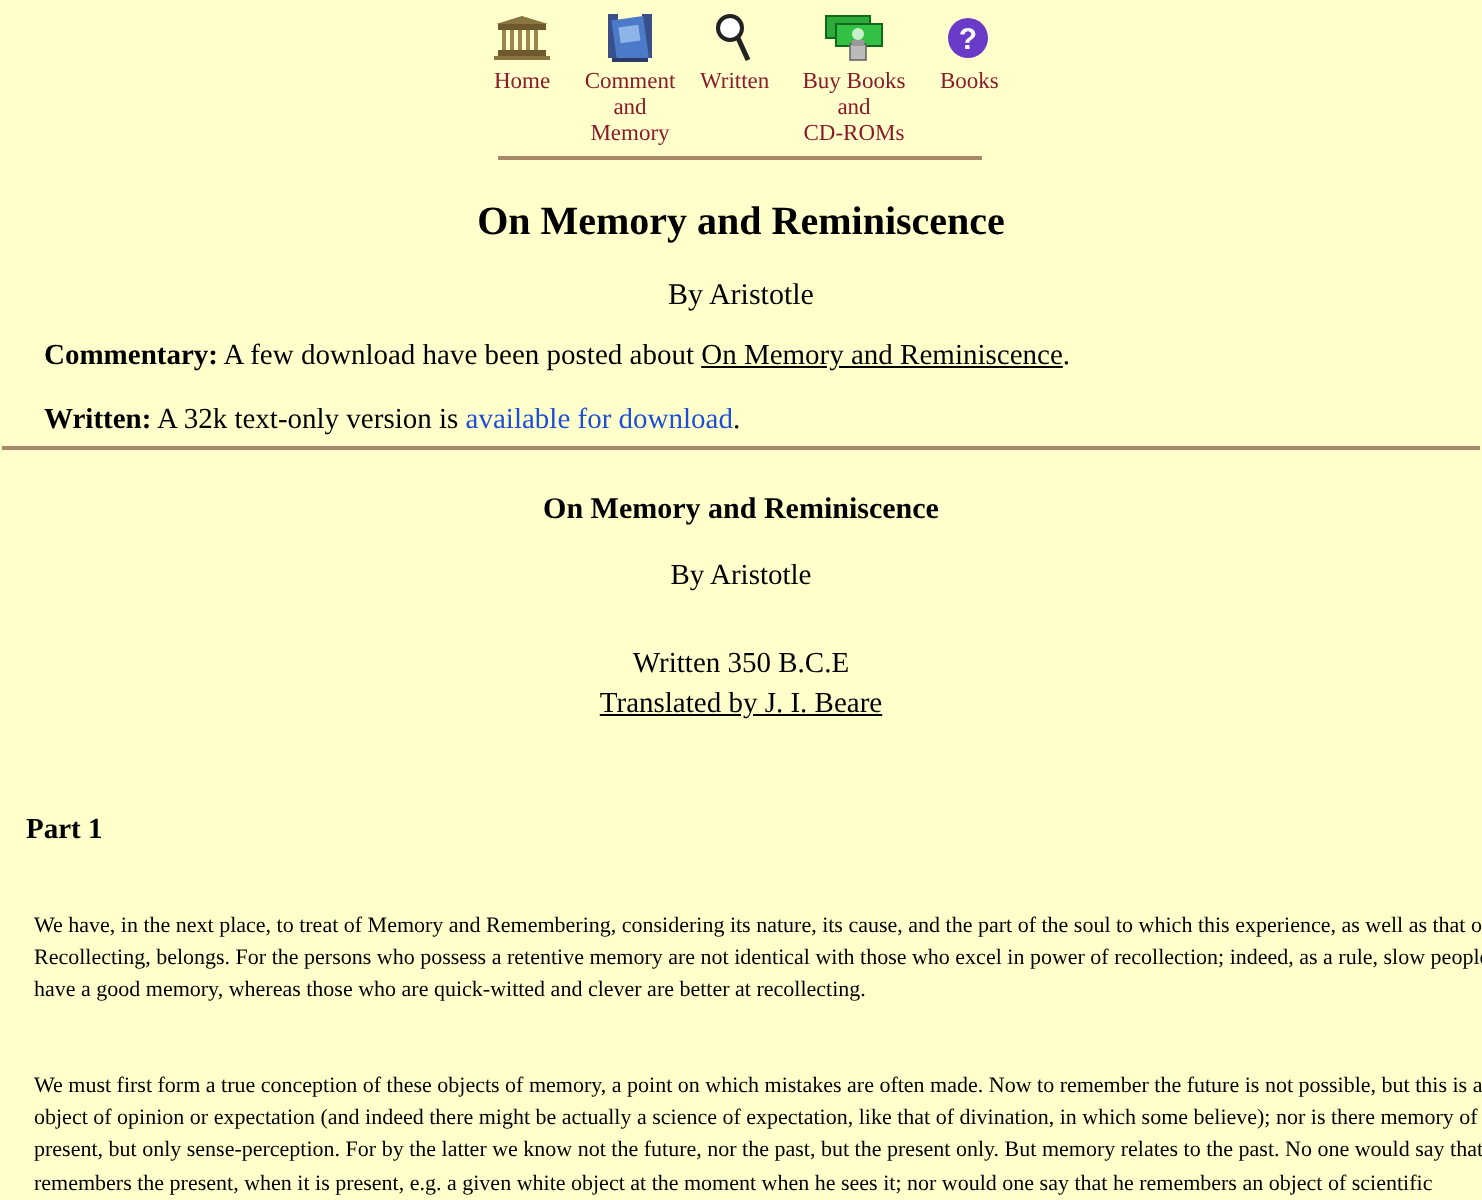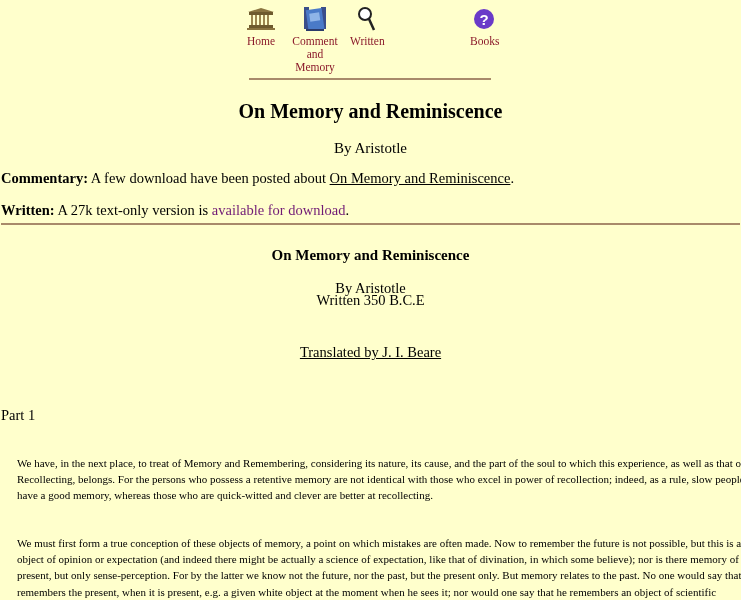--- a/index.html
+++ b/index.html
@@ -64,28 +64,28 @@
       width: 741px;
       text-align: center;
       font-size: 15px;
     }
     .info-line {
       position: absolute;
       left: 1px;
       font-size: 14.5px;
       white-space: nowrap;
     }
-    .info-line b { font-weight: bold; }
+    .info-line b { font-weight: bold; padding-left: 21px; }
     .commentary-link {
       color: #000;
       text-decoration: underline;
       cursor: pointer;
     }
     .download-link {
-      color: #701a75;
+      color: #1d4ed8;
       text-decoration: none;
       cursor: pointer;
     }
     .main-hr {
       position: absolute;
       top: 223px;
       left: 1px;
       width: 739px;
       height: 0;
       border-top: 2px solid #A88A6A;
@@ -97,22 +97,22 @@
       text-align: center;
       font-size: 14.5px;
     }
     .center-line.bold {
       font-weight: bold;
       font-size: 15px;
     }
     .part-heading {
       position: absolute;
       top: 407px;
-      left: 1px;
-      font-weight: normal;
+      left: 13px;
+      font-weight: bold;
       font-size: 14.5px;
     }
     .para {
       position: absolute;
       left: 1px;
       width: 740px;
       font-size: 11px;
       line-height: 16.2px;
       margin: 16px;
     }
@@ -149,46 +149,57 @@
   </div>
 
   <div class="nav-item" style="left:350px; width:34px;">
     <svg class="icon" width="20" height="26" viewBox="0 0 20 26">
       <circle cx="8" cy="8" r="6" fill="#FFFFFF" stroke="#222" stroke-width="2"></circle>
       <line x1="12" y1="13" x2="17" y2="24" stroke="#222" stroke-width="2.5"></line>
     </svg>
     <span class="label">Written</span>
   </div>
 
+  <div class="nav-item" style="left:393px; width:68px;">
+    <svg class="icon" width="30" height="26" viewBox="0 0 30 26">
+      <rect x="1" y="2" width="22" height="11" fill="#2EAA3A" stroke="#0F6A1A" stroke-width="1"></rect>
+      <rect x="6" y="6" width="23" height="11" fill="#33C044" stroke="#0F6A1A" stroke-width="1"></rect>
+      <circle cx="17" cy="11" r="3" fill="#C8F0C8"></circle>
+      <rect x="13" y="16" width="8" height="8" fill="#BBBBBB" stroke="#666" stroke-width="0.8"></rect>
+      <rect x="14" y="14" width="6" height="3" fill="#999"></rect>
+    </svg>
+    <span class="label">Buy Books and</span>
+    <span class="label">CD-ROMs</span>
+  </div>
 
   <div class="nav-item" style="left:470px; width:28px;">
     <svg class="icon" width="22" height="26" viewBox="0 0 22 26">
       <circle cx="11" cy="13" r="10" fill="#6A3AC8"></circle>
       <text x="11" y="18.5" text-anchor="middle" font-family="Liberation Sans, sans-serif" font-size="15" font-weight="bold" fill="#FFFFFF">?</text>
     </svg>
     <span class="label">Books</span>
   </div>
 </div>
 
 <div class="nav-hr"></div>
 
 <div class="title">On Memory and Reminiscence</div>
 <div class="byline">By Aristotle</div>
 
 <div class="info-line" style="top:170px;">
   <b>Commentary:</b><span> A few download have been posted about </span><a class="commentary-link">On Memory and Reminiscence</a><span>.</span>
 </div>
 
 <div class="info-line" style="top:202px;">
-  <b>Written:</b><span> A 27k text-only version is </span><a class="download-link">available for download</a><span>.</span>
+  <b>Written:</b><span> A 32k text-only version is </span><a class="download-link">available for download</a><span>.</span>
 </div>
 
 <div class="main-hr"></div>
 
 <div class="center-line bold" style="top:247px;">On Memory and Reminiscence</div>
 <div class="center-line" style="top:280px;">By Aristotle</div>
-<div class="center-line" style="top:292px;">Written 350 B.C.E</div>
+<div class="center-line" style="top:324px;">Written 350 B.C.E</div>
 <div class="center-line" style="top:344px;text-decoration:underline;">Translated by J. I. Beare</div>
 
 <div class="part-heading">Part 1</div>
 
 <p class="para" style="top:439px;">We have, in the next place, to treat of Memory and Remembering, considering its nature, its cause, and the part of the soul to which this experience, as well as that of Recollecting, belongs. For the persons who possess a retentive memory are not identical with those who excel in power of recollection; indeed, as a rule, slow people have a good memory, whereas those who are quick-witted and clever are better at recollecting.</p>
 <p class="para" style="top:519px;">We must first form a true conception of these objects of memory, a point on which mistakes are often made. Now to remember the future is not possible, but this is an object of opinion or expectation (and indeed there might be actually a science of expectation, like that of divination, in which some believe); nor is there memory of the present, but only sense-perception. For by the latter we know not the future, nor the past, but the present only. But memory relates to the past. No one would say that he remembers the present, when it is present, e.g. a given white object at the moment when he sees it; nor would one say that he remembers an object of scientific contemplation at the moment when he is actually</p>
 
 </body></html>

